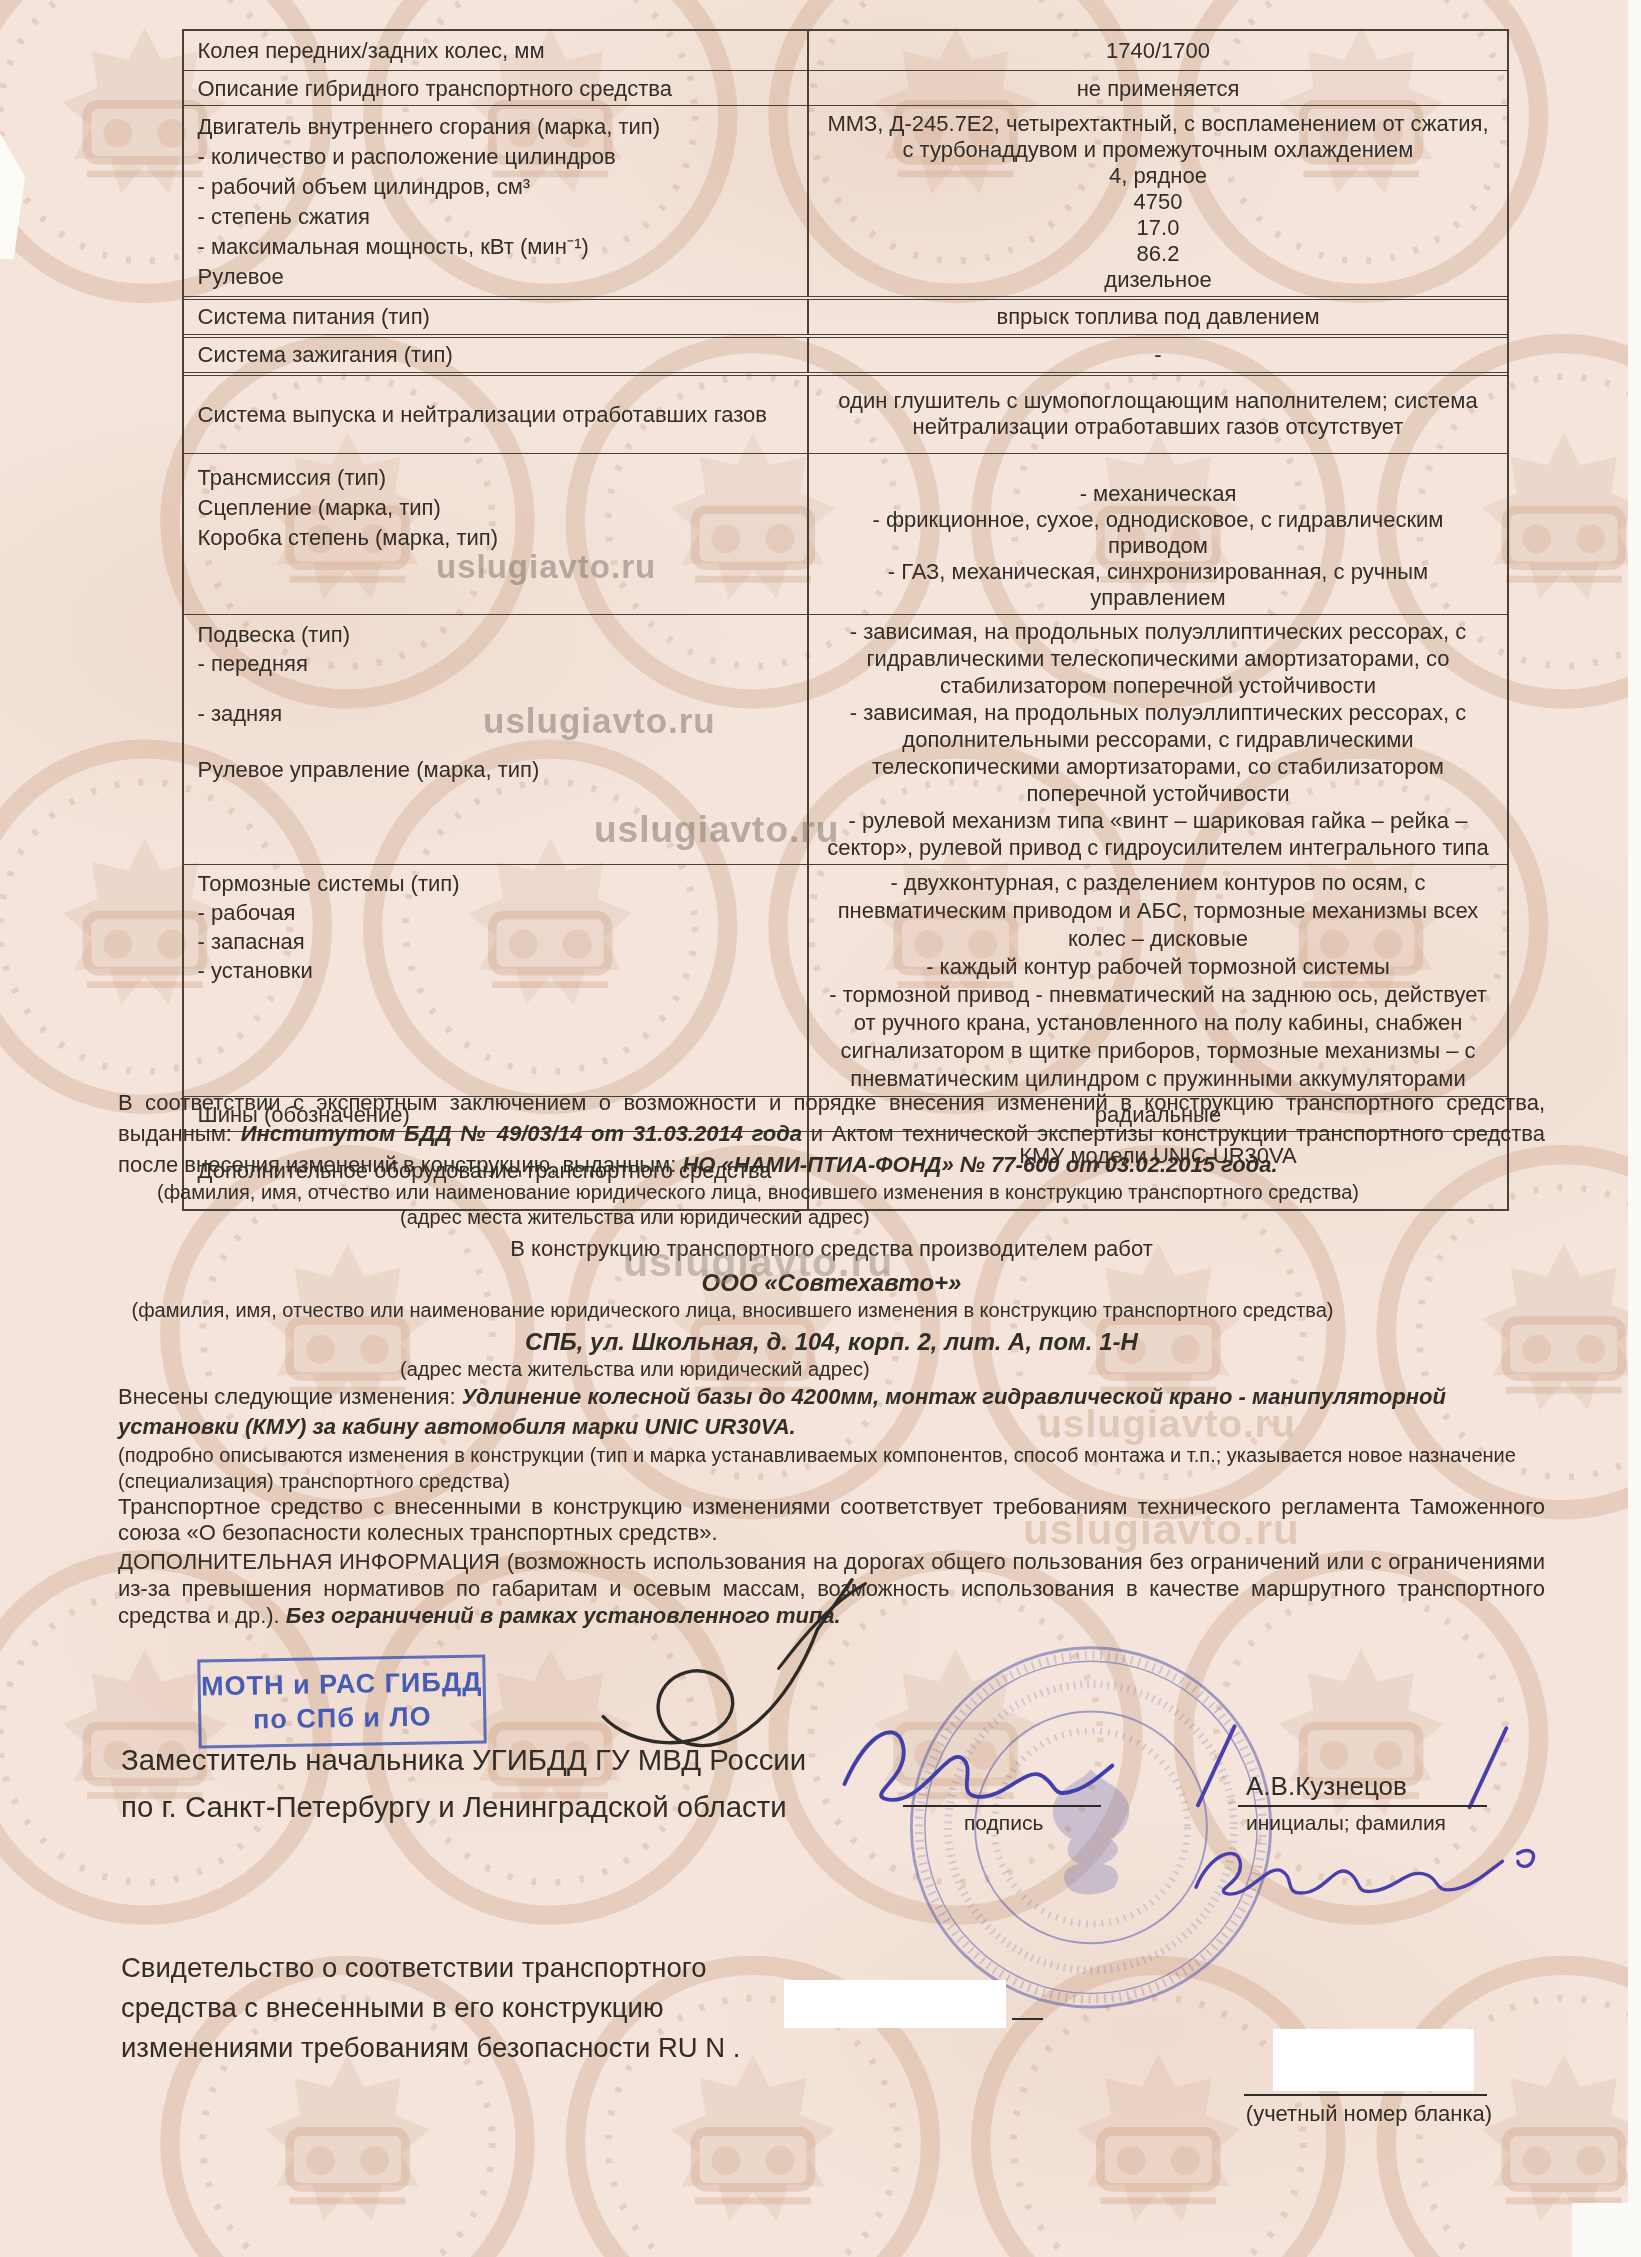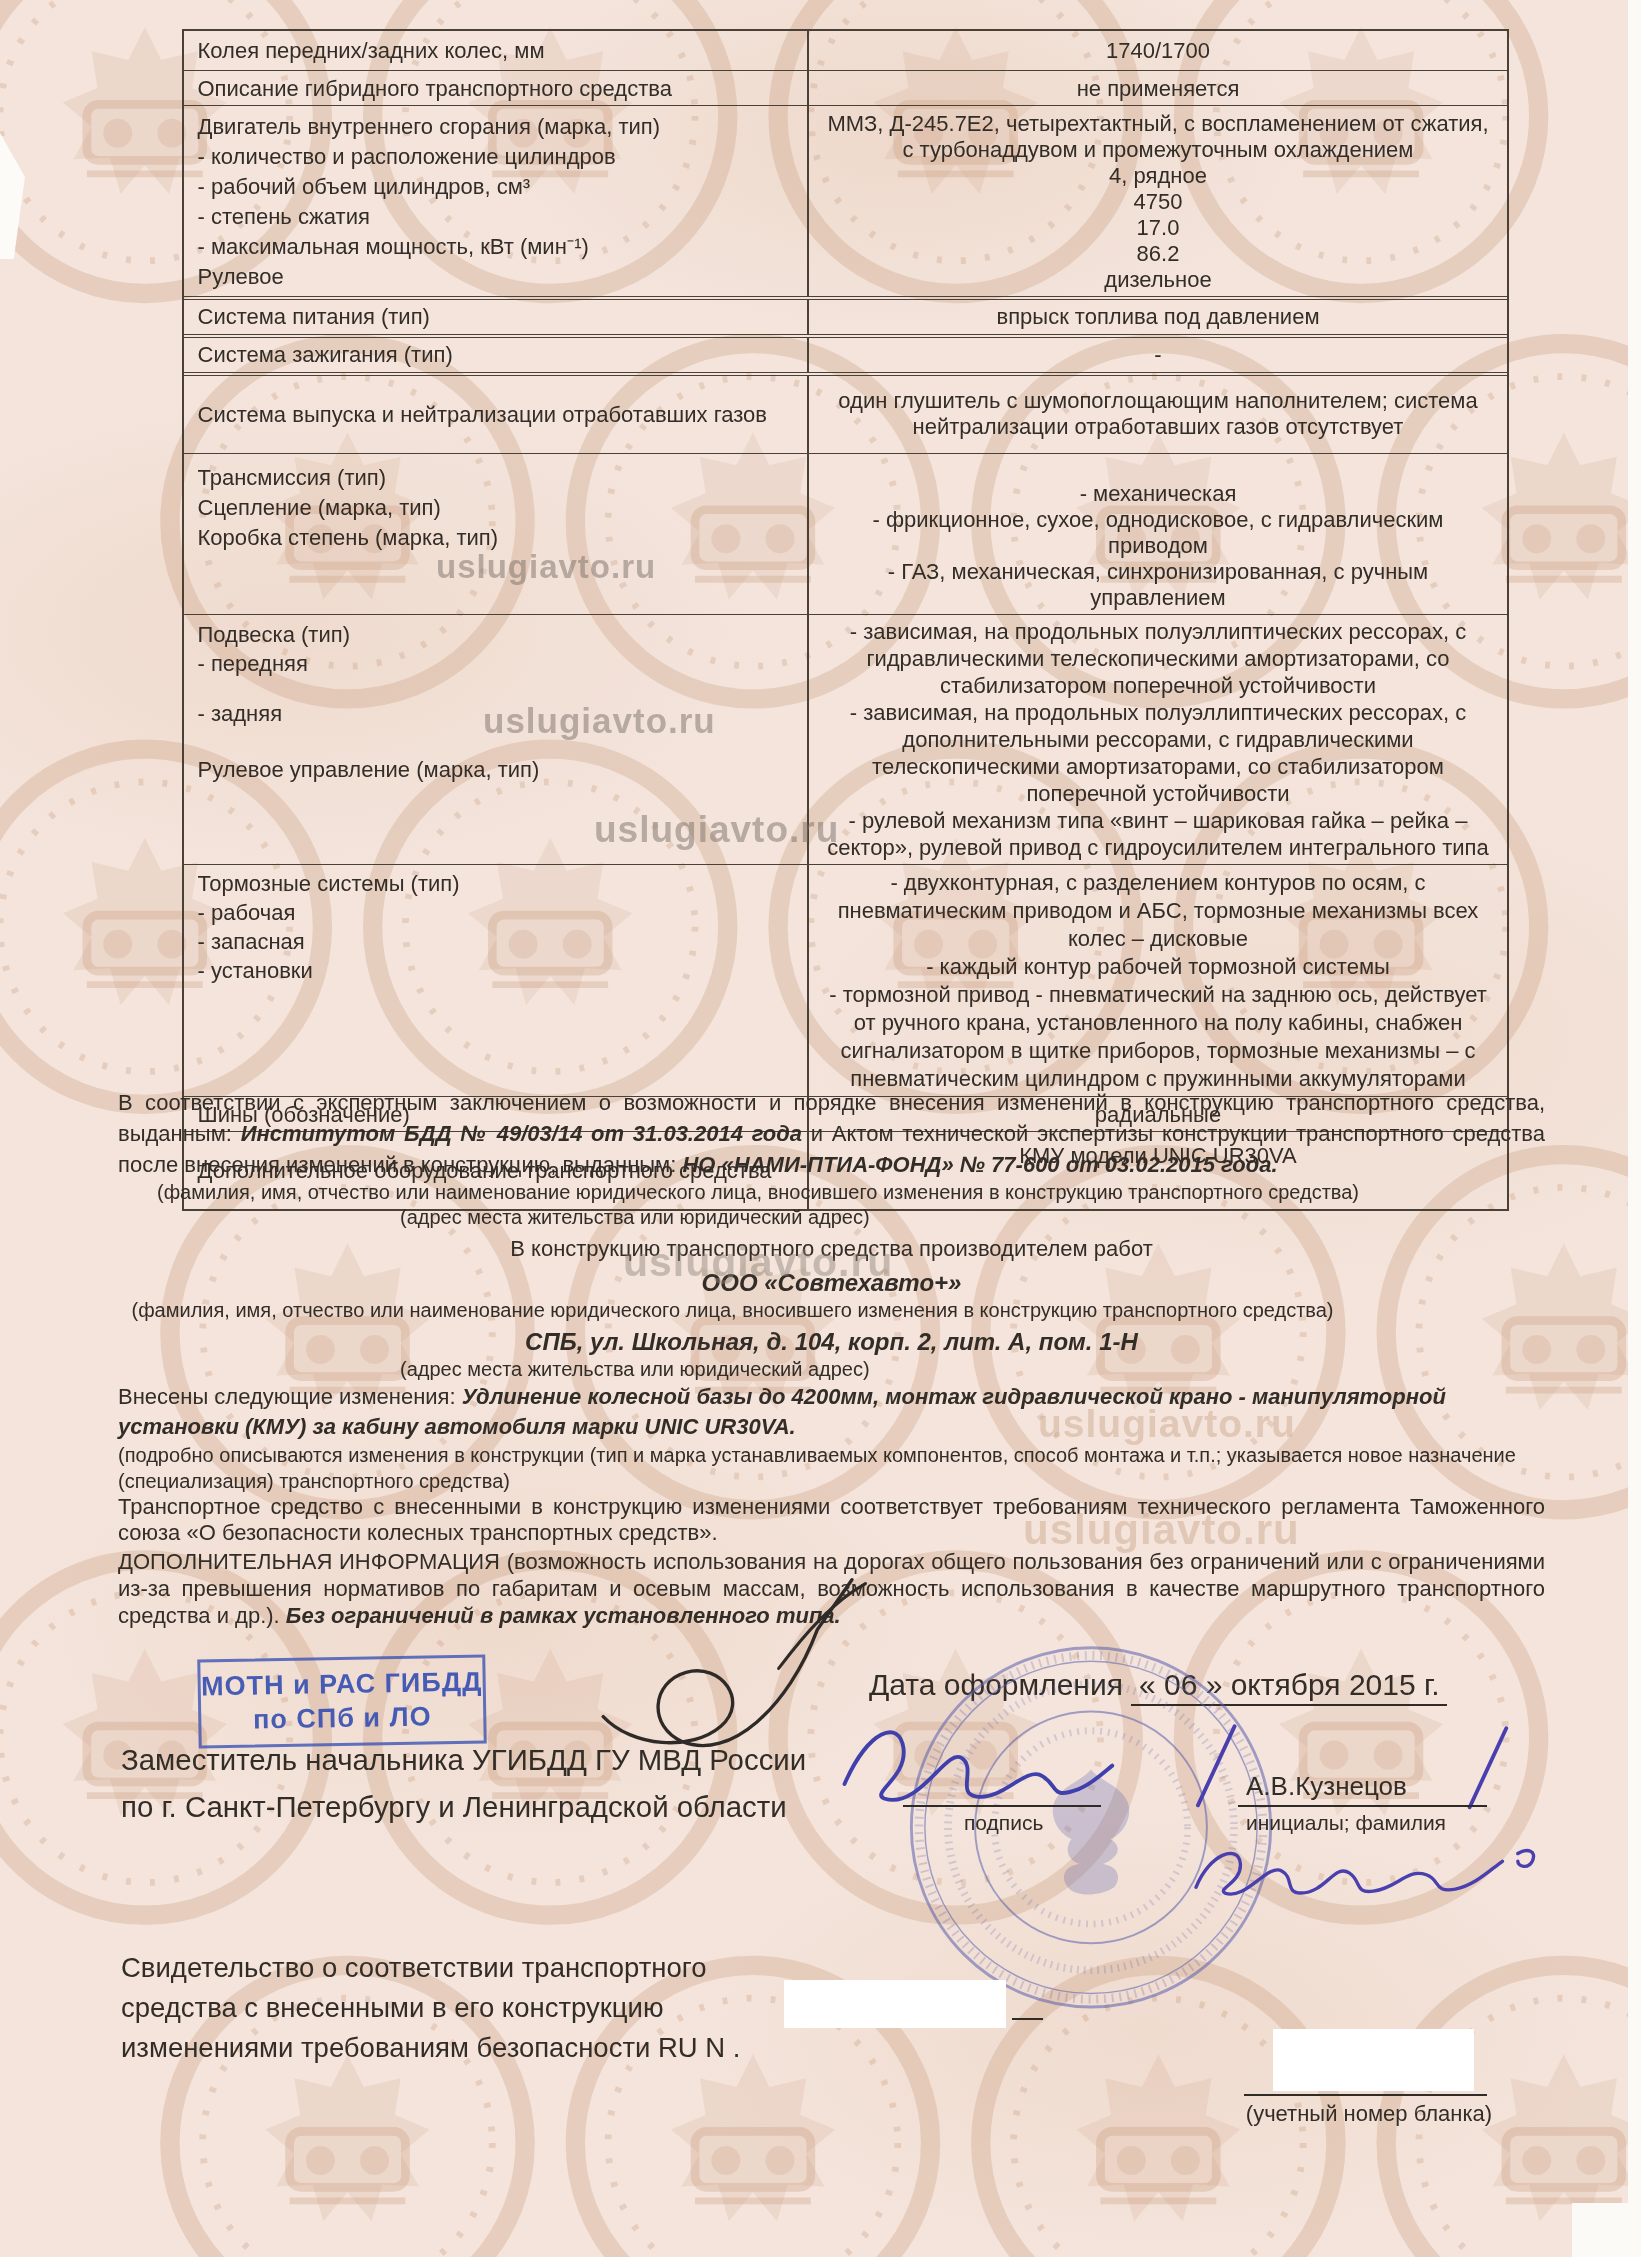--- a/index.html
+++ b/index.html
@@ -298,24 +298,20 @@
     <div class="abs stamp-box">
       <div>МОТН и РАС ГИБДД</div>
       <div>по СПб и ЛО</div>
     </div>
 
     <svg class="abs" style="left:574px;top:1572px;" width="338" height="188" viewBox="0 0 350 195">
       <path d="M30,150 C60,182 122,186 152,160 C182,134 152,94 116,104 C80,114 76,160 112,176 C162,196 222,140 252,60 L288,8" fill="none" stroke="#2e2a28" stroke-width="3.5" stroke-linecap="round"></path>
       <path d="M212,100 C242,60 270,30 302,12" fill="none" stroke="#2e2a28" stroke-width="3.2" stroke-linecap="round"></path>
     </svg>
 
-    <div class="abs date-line">
-      <span>Дата оформления</span>
-      <span class="dval">«  06  »   октября   2015  г.</span>
-    </div>
 
     <div class="abs official">
       <div>Заместитель начальника УГИБДД ГУ МВД России</div>
       <div>по г. Санкт-Петербургу и Ленинградской области</div>
     </div>
 
     <svg class="abs" style="left:893px;top:1634px;color:#5a5fae;" width="396" height="406" viewBox="0 0 410 420">
       <g opacity="0.55">
         <circle cx="205" cy="200" r="186" fill="none" stroke="currentColor" stroke-width="3"></circle>
         <circle cx="205" cy="200" r="172" fill="none" stroke="currentColor" stroke-width="1.5"></circle>

